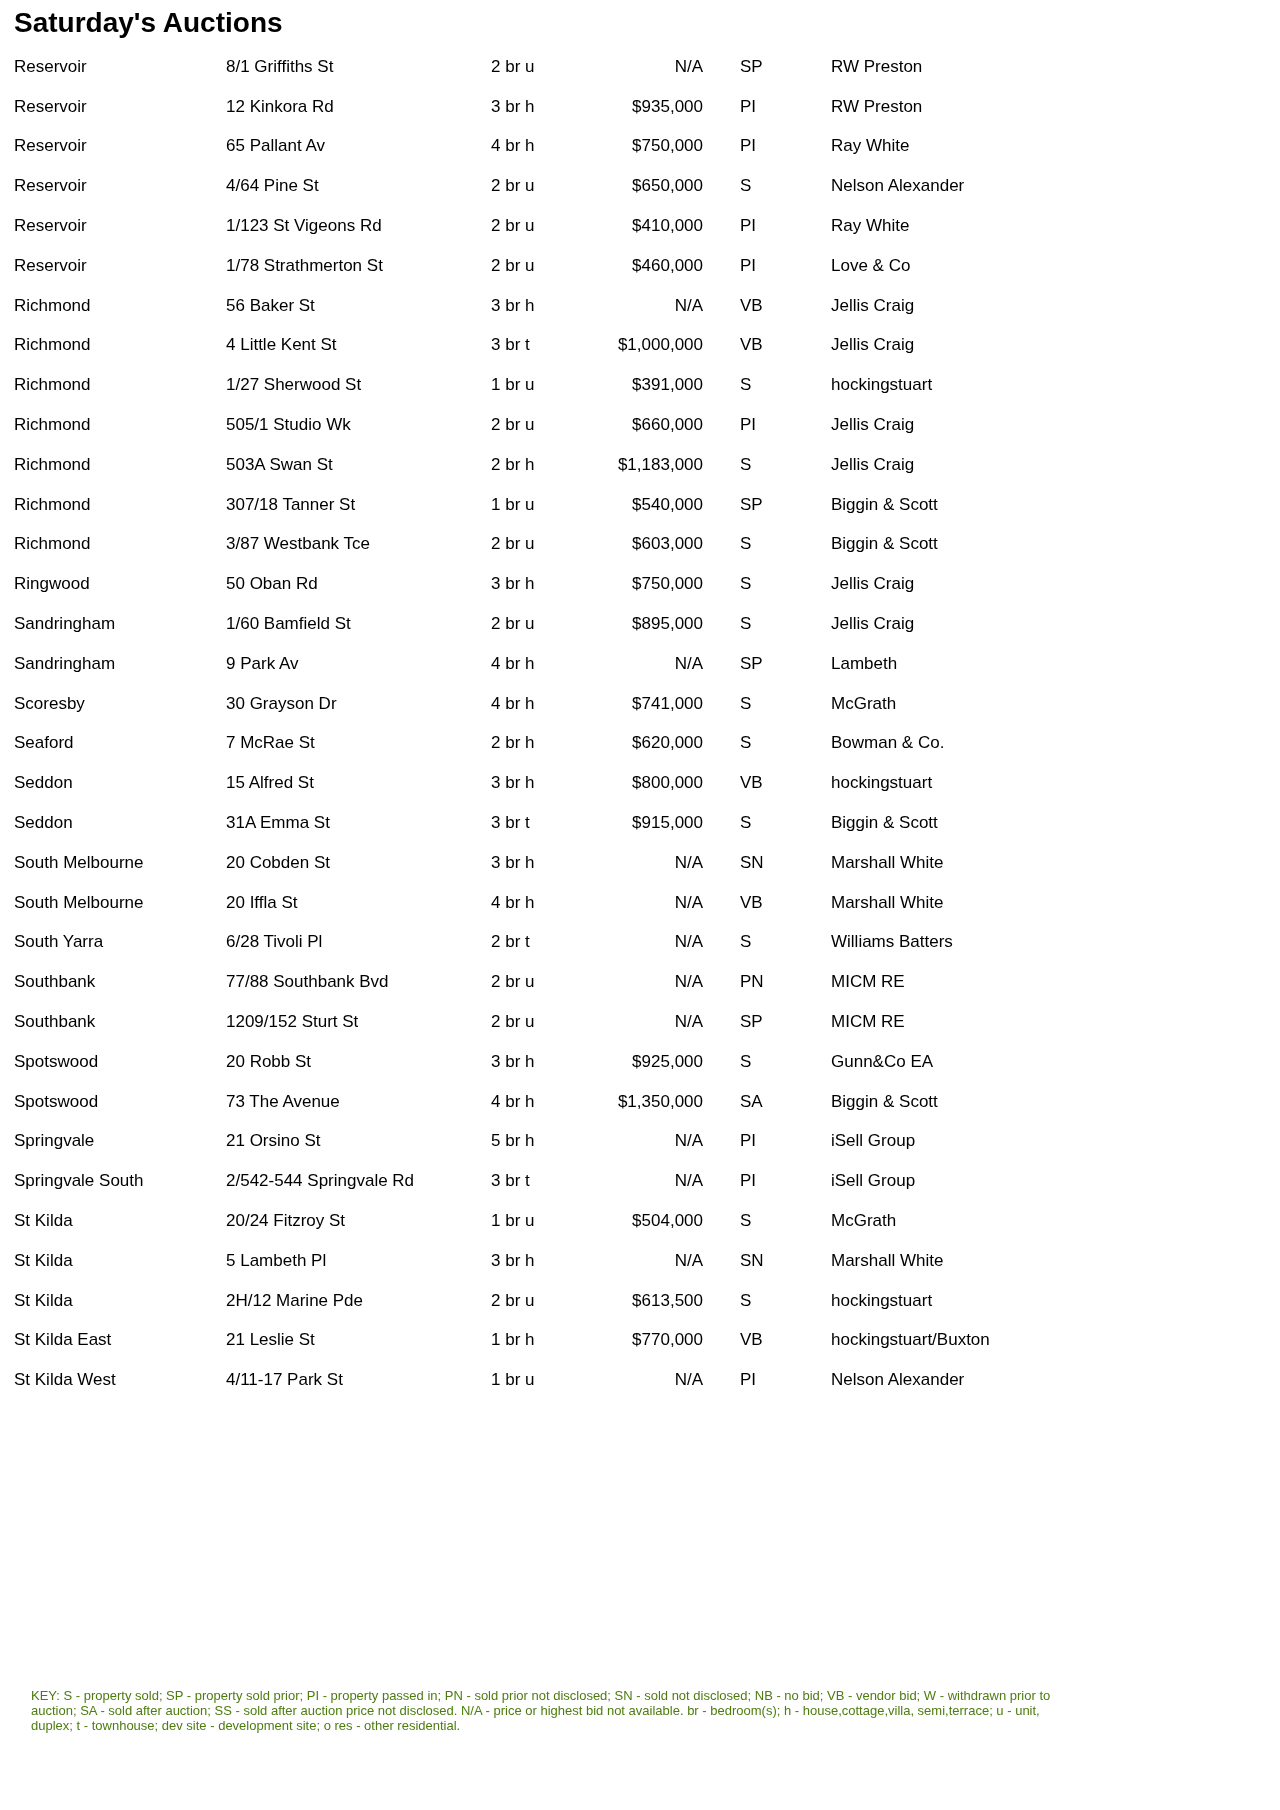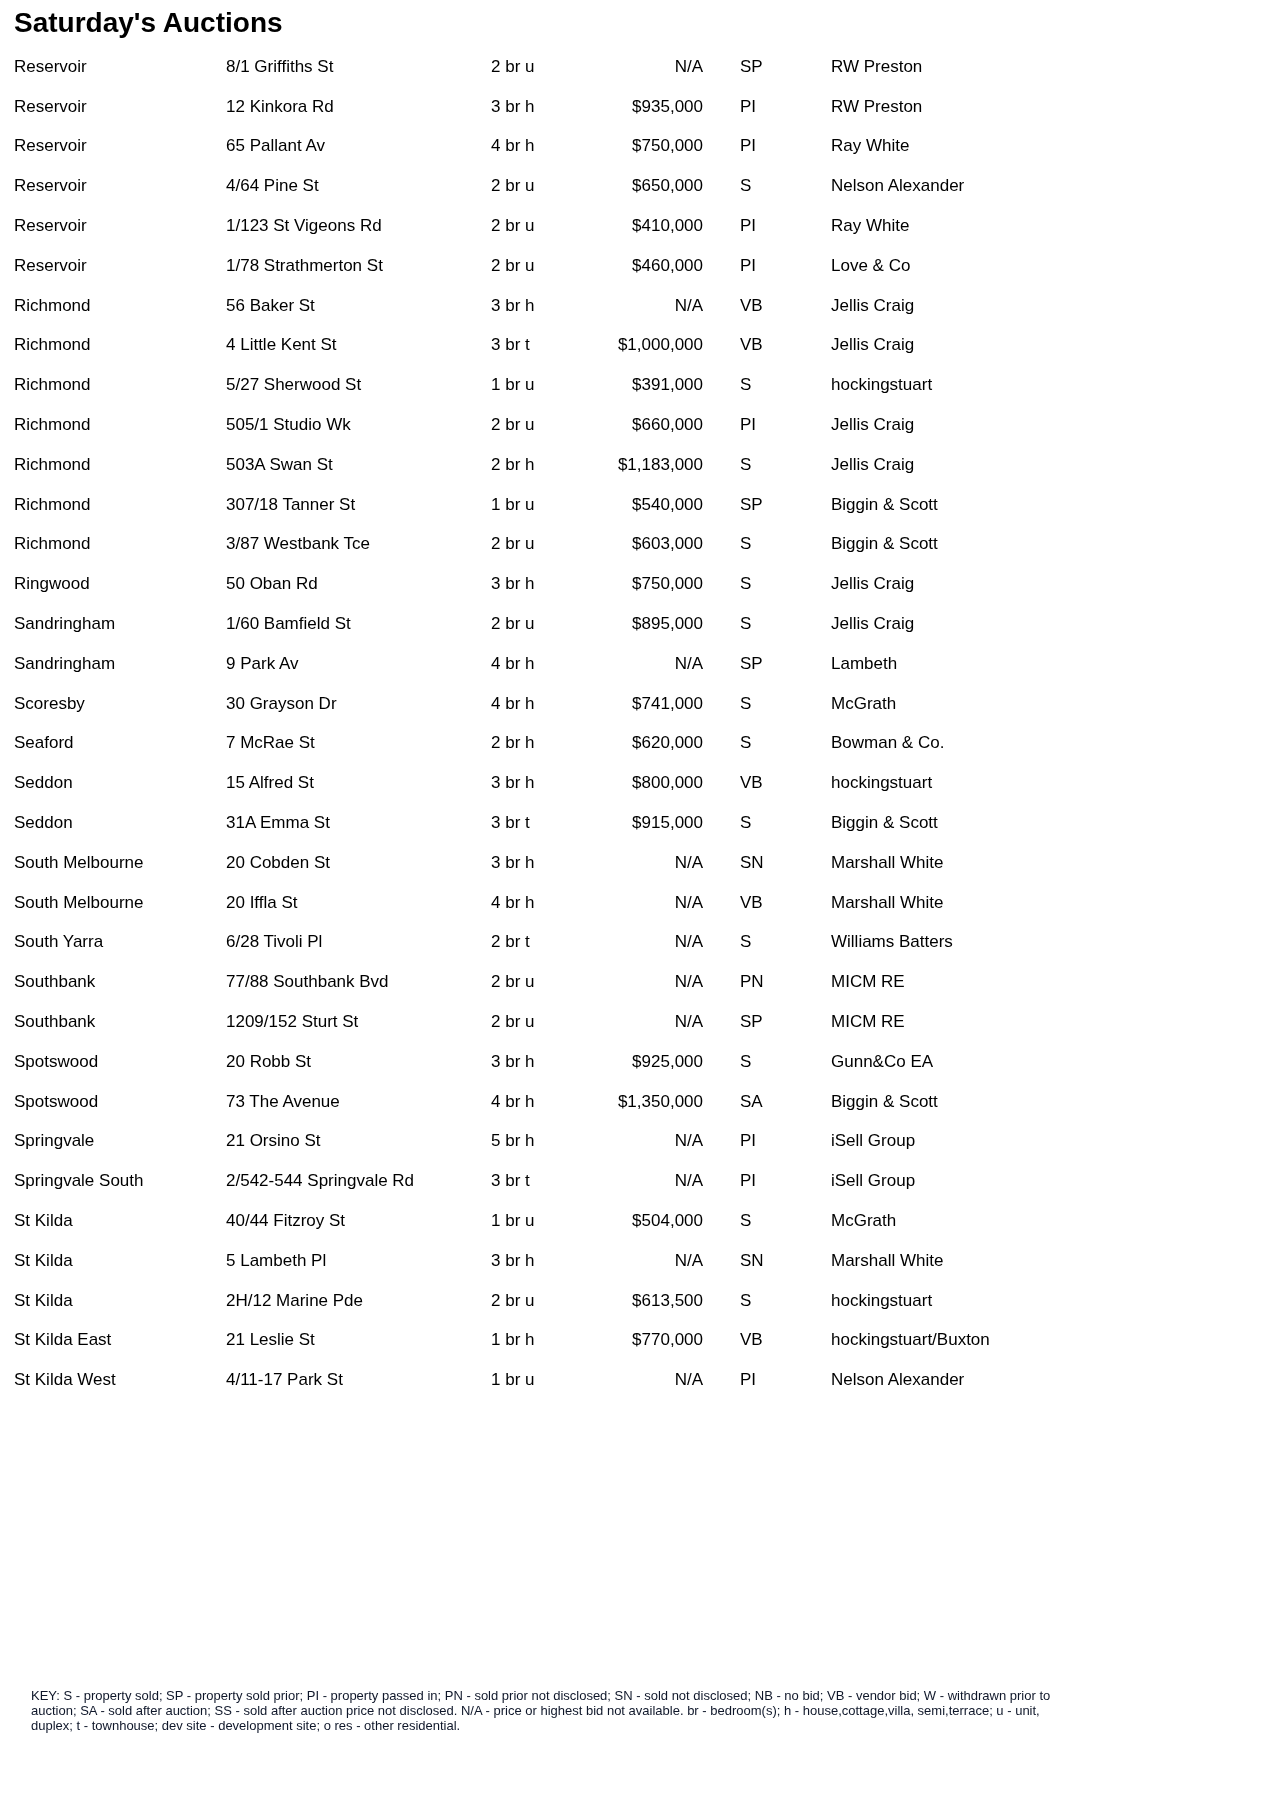--- a/index.html
+++ b/index.html
@@ -35,21 +35,21 @@
   .tbody { margin-top: 5px; }
 
   .td, .th { white-space: nowrap; overflow: visible; }
   .c-price { text-align: right; }
   .c-result { padding-left: 37px; }
 
   .footer {
     position: absolute;
     left: 31px;
     right: 16px;
-    color: #0f172a;
+    color: #4d7c0f;
     font-size: 13px;
   }
   .footer-key { top: 1688px; }
   .footer-info { top: 1758px; }
   .footer div { line-height: 15px; white-space: nowrap; }
 </style>
 </head>
 <body>
 
 <div class="page">
@@ -126,21 +126,21 @@
         <div class="td c-suburb">Richmond</div>
         <div class="td c-address">4 Little Kent St</div>
         <div class="td c-type">3 br t</div>
         <div class="td c-price">$1,000,000</div>
         <div class="td c-result">VB</div>
         <div class="td c-agent">Jellis Craig</div>
       </div>
 
       <div class="tr">
         <div class="td c-suburb">Richmond</div>
-        <div class="td c-address">5/27 Sherwood St</div>
+        <div class="td c-address">1/27 Sherwood St</div>
         <div class="td c-type">1 br u</div>
         <div class="td c-price">$391,000</div>
         <div class="td c-result">S</div>
         <div class="td c-agent">hockingstuart</div>
       </div>
 
       <div class="tr">
         <div class="td c-suburb">Richmond</div>
         <div class="td c-address">505/1 Studio Wk</div>
         <div class="td c-type">2 br u</div>
@@ -315,21 +315,21 @@
         <div class="td c-suburb">Springvale South</div>
         <div class="td c-address">2/542-544 Springvale Rd</div>
         <div class="td c-type">3 br t</div>
         <div class="td c-price">N/A</div>
         <div class="td c-result">PI</div>
         <div class="td c-agent">iSell Group</div>
       </div>
 
       <div class="tr">
         <div class="td c-suburb">St Kilda</div>
-        <div class="td c-address">40/44 Fitzroy St</div>
+        <div class="td c-address">20/24 Fitzroy St</div>
         <div class="td c-type">1 br u</div>
         <div class="td c-price">$504,000</div>
         <div class="td c-result">S</div>
         <div class="td c-agent">McGrath</div>
       </div>
 
       <div class="tr">
         <div class="td c-suburb">St Kilda</div>
         <div class="td c-address">5 Lambeth Pl</div>
         <div class="td c-type">3 br h</div>

